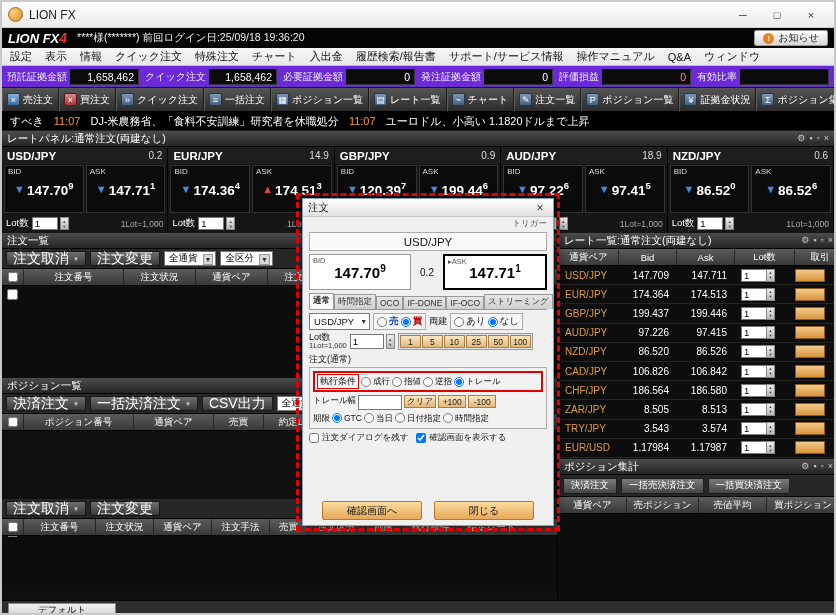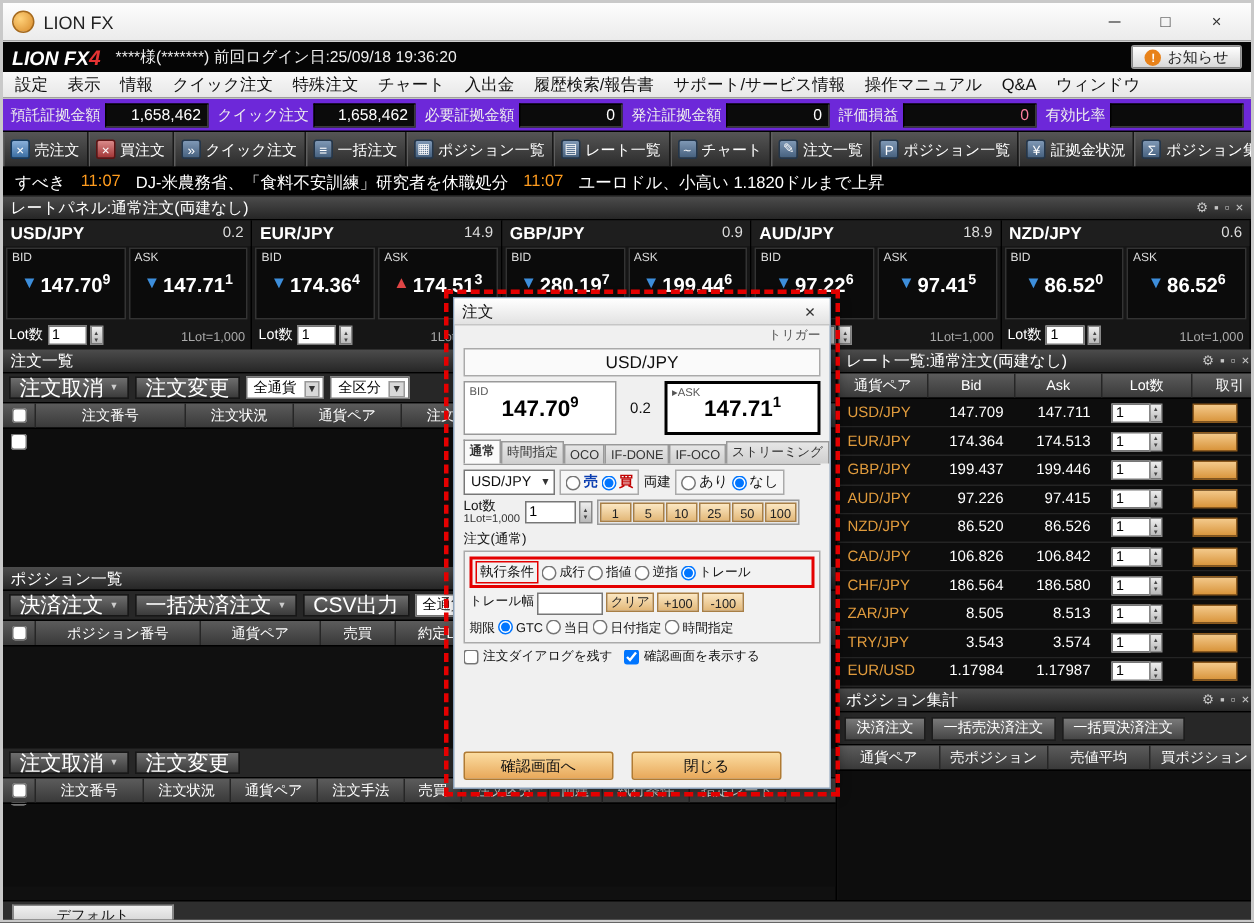--- a/index.html
+++ b/index.html
@@ -136,21 +136,21 @@
 .m-lotlbl .b{font-size:7.5px;color:#333}
 .qbtns{display:flex;border:1px solid #999;padding:1px;background:#e6e6e6;gap:1px}
 .qbtn{min-width:21px;height:13px;font-size:8.5px;display:flex;align-items:center;justify-content:center;background:linear-gradient(#fbe7c3,#e3b878);border:1px solid #a87f46;color:#222;padding:0 2px;white-space:nowrap}
 .m-grouplabel{font-size:9px;margin-bottom:-2px}
 .m-groupbox{border:1px solid #aaa;padding:3px;display:flex;flex-direction:column;gap:3px;background:#f2f2f2}
 .exec-row{display:flex;align-items:center;gap:2px;border:2px solid #e40000;padding:1px 2px;font-size:8.5px;white-space:nowrap}
 .exec-label{border:1px solid #e40000;padding:0 2px;font-size:9px}
 .small-row{display:flex;align-items:flex-start;gap:2px;font-size:8.5px;white-space:nowrap}
 .trail-input{width:44px;height:15px;border:1px solid #777;background:#fff}
 .m-checks{display:flex;gap:8px;align-items:center;font-size:8.5px;white-space:nowrap}
-.m-buttons{display:flex;justify-content:flex-start;gap:12px;margin-top:auto}
+.m-buttons{display:flex;justify-content:center;gap:12px;margin-top:auto}
 .m-btn{width:100px;height:19px;background:linear-gradient(#fbdca0,#e8a85a);border:1px solid #b07b33;border-radius:2px;font-size:10px;color:#111;display:flex;align-items:center;justify-content:center}
 </style>
 </head>
 <body>
 
 <div id="app">
 
   <div id="titlebar">
     <span class="app-icon"></span>
     <span class="t">LION FX</span>
@@ -331,21 +331,21 @@
 
     <div class="panel">
       <div class="panel-head">
           <span class="pp">GBP/JPY</span>
           <span class="ps">0.9</span>
         </div>
       <div class="prices">
         <div class="pcell">
             <span class="plab">BID</span>
             <span class="arrow">▼</span>
-            <span class="pval"><span>280.19</span><sup>7</sup></span>
+            <span class="pval"><span>120.39</span><sup>7</sup></span>
           </div>
         <div class="pcell">
             <span class="plab">ASK</span>
             <span class="arrow">▼</span>
             <span class="pval"><span>199.44</span><sup>6</sup></span>
           </div>
       </div>
       <div class="panel-foot">
           <span class="fl">Lot数</span>
           <input class="num-input" value="1" style="">

